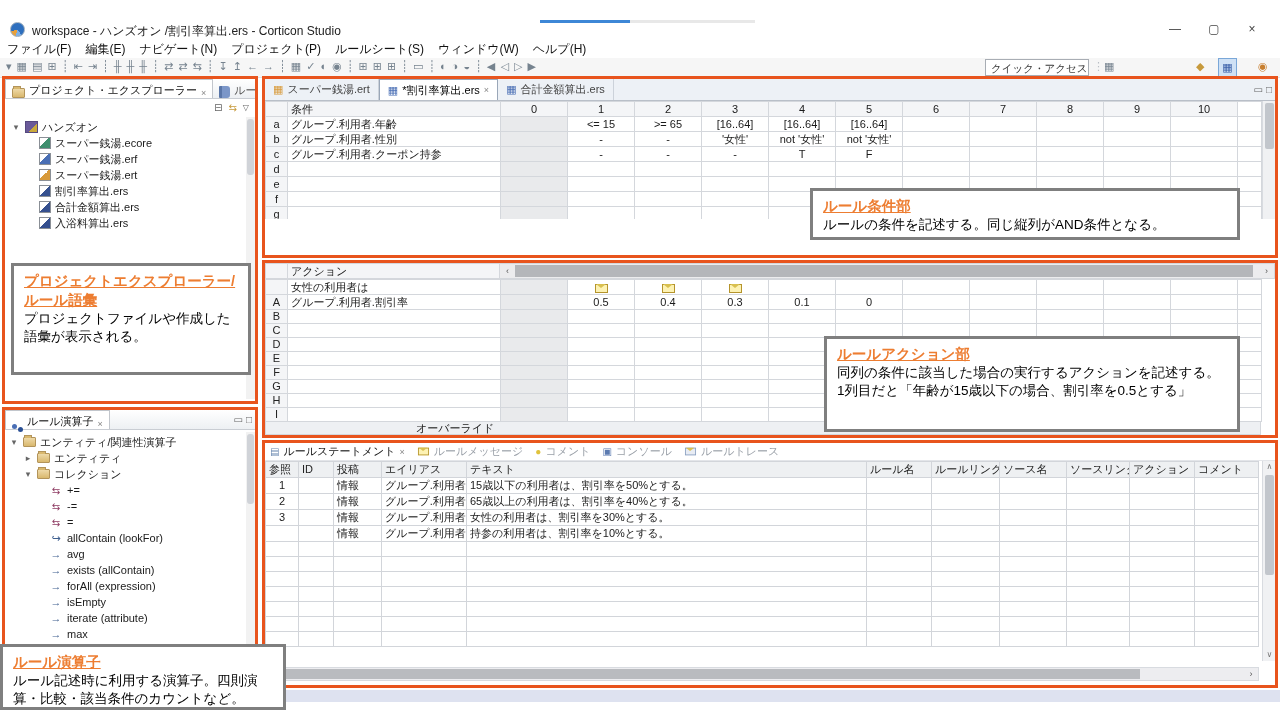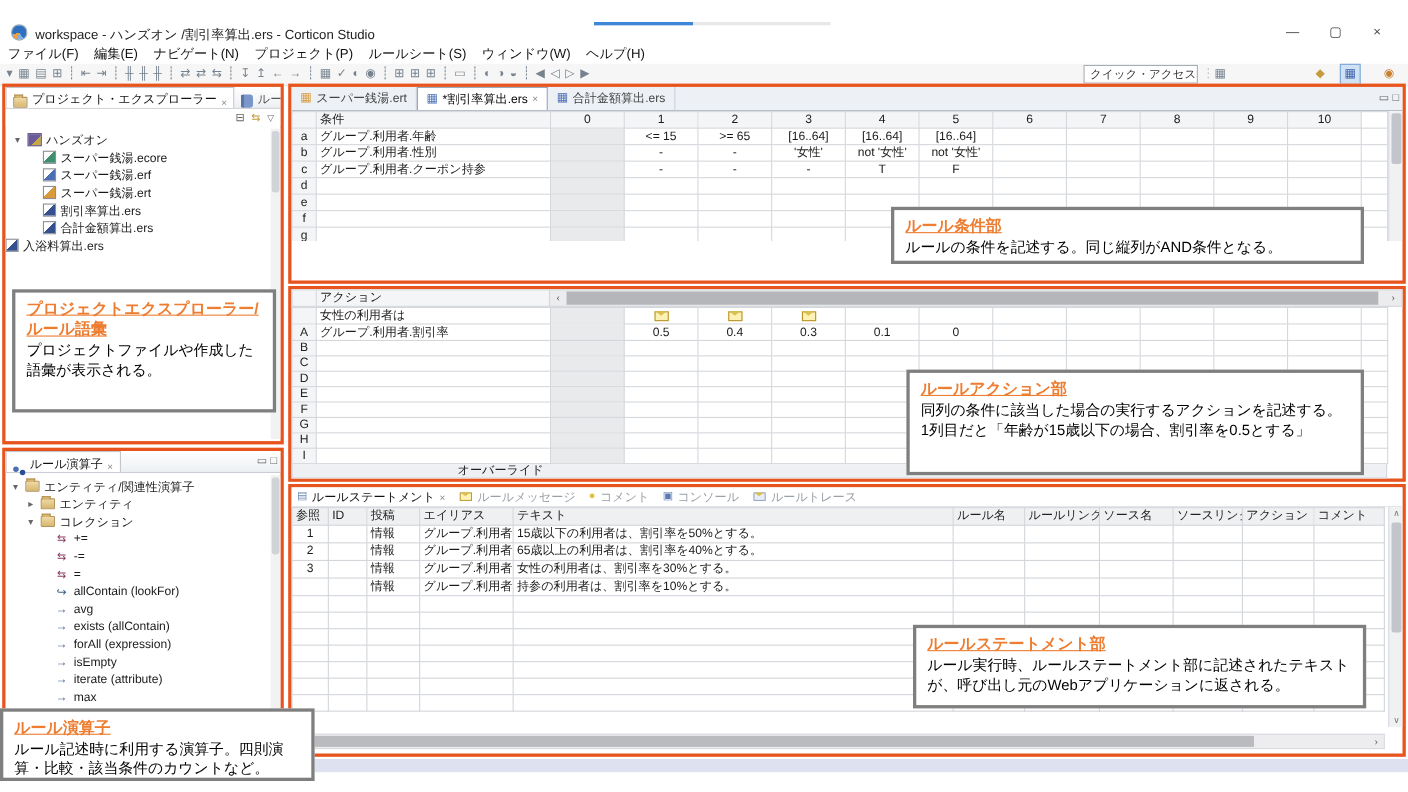--- a/index.html
+++ b/index.html
@@ -165,21 +165,21 @@
           <span>スーパー銭湯.ert</span>
         </div>
       <div class="trow" style="padding-left:34px">
           <span class="fico f-ers"></span>
           <span>割引率算出.ers</span>
         </div>
       <div class="trow" style="padding-left:34px">
           <span class="fico f-ers"></span>
           <span>合計金額算出.ers</span>
         </div>
-      <div class="trow" style="">
+      <div class="trow" style="padding-left:34px">
           <span class="fico f-ers"></span>
           <span>入浴料算出.ers</span>
         </div>
     </div>
     <div class="sbar" style="right:0;top:38px;height:282px">
         <span class="th" style="top:2px;height:56px"></span>
       </div>
   </div>
 
   <div class="opanel" style="left:2px;top:407px;width:256px;height:252px">
@@ -877,18 +877,14 @@
     <div class="b">ルール記述時に利用する演算子。四則演算・比較・該当条件のカウントなど。</div>
   </div>
   <div class="ann" style="left:810px;top:188px;width:430px;height:52px">
     <div class="t">ルール条件部</div>
     <div class="b">ルールの条件を記述する。同じ縦列がAND条件となる。</div>
   </div>
   <div class="ann" style="left:824px;top:336px;width:416px;height:96px">
     <div class="t">ルールアクション部</div>
     <div class="b">同列の条件に該当した場合の実行するアクションを記述する。1列目だと「年齢が15歳以下の場合、割引率を0.5とする」</div>
   </div>
-  <div class="ann" style="left:830px;top:568px;width:412px;height:76px">
-    <div class="t">ルールステートメント部</div>
-    <div class="b">ルール実行時、ルールステートメント部に記述されたテキストが、呼び出し元のWebアプリケーションに返される。</div>
-  </div>
 
 </div>
 
 </body></html>

